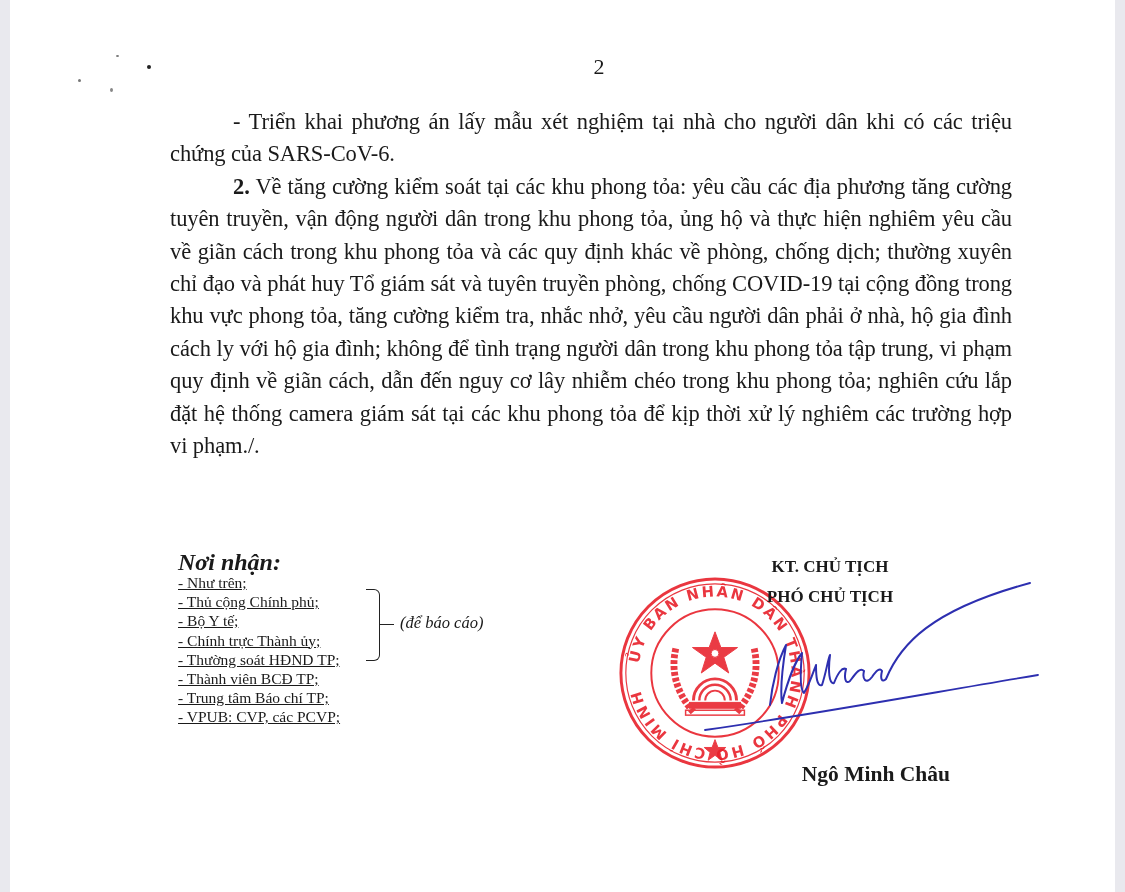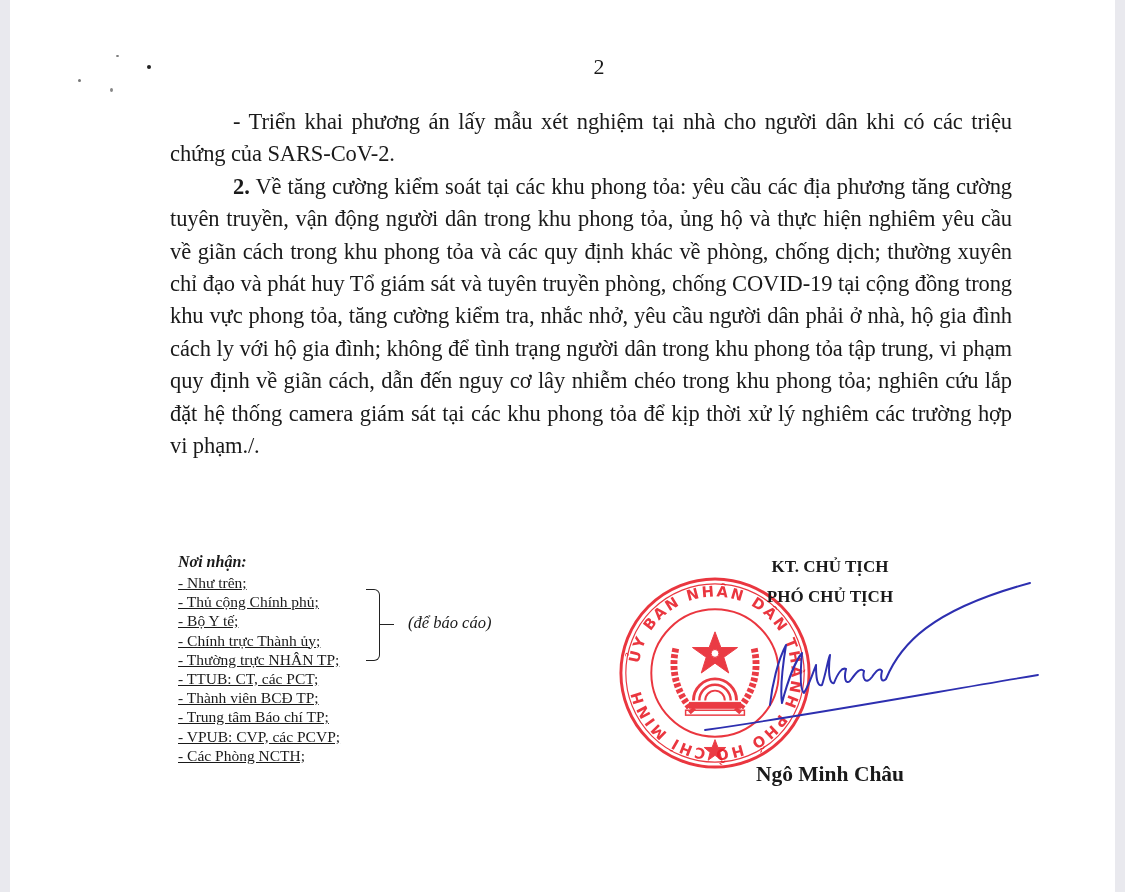--- a/index.html
+++ b/index.html
@@ -59,21 +59,21 @@
       position: absolute;
       left: 168px;
       top: 551px;
       width: 360px;
       font-size: 15.5px;
       line-height: 19.2px;
     }
     .recipients .title {
       font-weight: bold;
       font-style: italic;
-      font-size: 16px;
+      font-size: 24px;
       line-height: 22px;
       margin-bottom: 0px;
     }
     .recipients .item {
       white-space: nowrap;
       text-decoration: underline;
     }
     .brace {
       position: absolute;
       left: 188px;
@@ -94,38 +94,37 @@
       height: 0;
       border-top: 1.5px solid #222;
     }
     .brace-label {
       position: absolute;
       left: 222px;
       top: 62px;
       font-style: italic;
       font-size: 16.5px;
       white-space: nowrap;
-      margin-left: 8px;
     }
     .signature-block {
       position: absolute;
       left: 700px;
       top: 552px;
       width: 240px;
       text-align: center;
       font-weight: bold;
       font-size: 17px;
       line-height: 30px;
     }
     .signer-name {
       position: absolute;
       left: 700px;
       top: 762px;
       width: 240px;
-      text-align: center;
+      text-align: right;
       font-weight: bold;
       font-size: 21.5px;
     }
     .stamp {
       position: absolute;
       left: 607px;
       top: 575px;
       width: 196px;
       height: 196px;
     }
@@ -143,36 +142,34 @@
 <div class="page">
 
   <div class="speck" style="left:137px;top:65px;width:4px;height:4px;background:#222;"></div>
   <div class="speck" style="left:106px;top:55px;width:3px;height:2px;background:#777;"></div>
   <div class="speck" style="left:68px;top:79px;width:3px;height:3px;background:#777;"></div>
   <div class="speck" style="left:100px;top:88px;width:3px;height:4px;background:#888;"></div>
 
   <div class="page-number">2</div>
 
   <div class="body-text">
-    <p>- Triển khai phương án lấy mẫu xét nghiệm tại nhà cho người dân khi có các triệu chứng của SARS-CoV-2.</p>
+    <p>- Triển khai phương án lấy mẫu xét nghiệm tại nhà cho người dân khi có các triệu chứng của SARS-CoV-6.</p>
     <p class="para2"><b>2.</b><span> Về tăng cường kiểm soát tại các khu phong tỏa: yêu cầu các địa phương tăng cường tuyên truyền, vận động người dân trong khu phong tỏa, ủng hộ và thực hiện nghiêm yêu cầu về giãn cách trong khu phong tỏa và các quy định khác về phòng, chống dịch; thường xuyên chỉ đạo và phát huy Tổ giám sát và tuyên truyền phòng, chống COVID-19 tại cộng đồng trong khu vực phong tỏa, tăng cường kiểm tra, nhắc nhở, yêu cầu người dân phải ở nhà, hộ gia đình cách ly với hộ gia đình; không để tình trạng người dân trong khu phong tỏa tập trung, vi phạm quy định về giãn cách, dẫn đến nguy cơ lây nhiễm chéo trong khu phong tỏa; nghiên cứu lắp đặt hệ thống camera giám sát tại các khu phong tỏa để kịp thời xử lý nghiêm các trường hợp vi phạm./.</span></p>
   </div>
 
   <div class="recipients">
     <div class="title">Nơi nhận:</div>
     <div class="item">- Như trên;</div>
     <div class="item">- Thủ cộng Chính phủ;</div>
     <div class="item">- Bộ Y tế;</div>
     <div class="item">- Chính trực Thành ủy;</div>
-    <div class="item">- Thường trực NHÂN TP;</div>
-    <div class="item">- TTUB: CT, các PCT;</div>
+    <div class="item">- Thường soát HĐND TP;</div>
     <div class="item">- Thành viên BCĐ TP;</div>
     <div class="item">- Trung tâm Báo chí TP;</div>
     <div class="item">- VPUB: CVP, các PCVP;</div>
-    <div class="item">- Các Phòng NCTH;</div>
     <div class="brace"></div>
     <div class="brace-tick"></div>
     <div class="brace-label">(để báo cáo)</div>
   </div>
 
   <svg class="stamp" viewBox="0 0 200 200" xmlns="http://www.w3.org/2000/svg">
     <defs>
       <path id="stampTextPath" d="M 100,100 m -78,0 a 78,78 0 1,1 156,0 a 78,78 0 1,1 -156,0"></path>
     </defs>
     <g fill="none" stroke="#e8212b" opacity="0.9">

